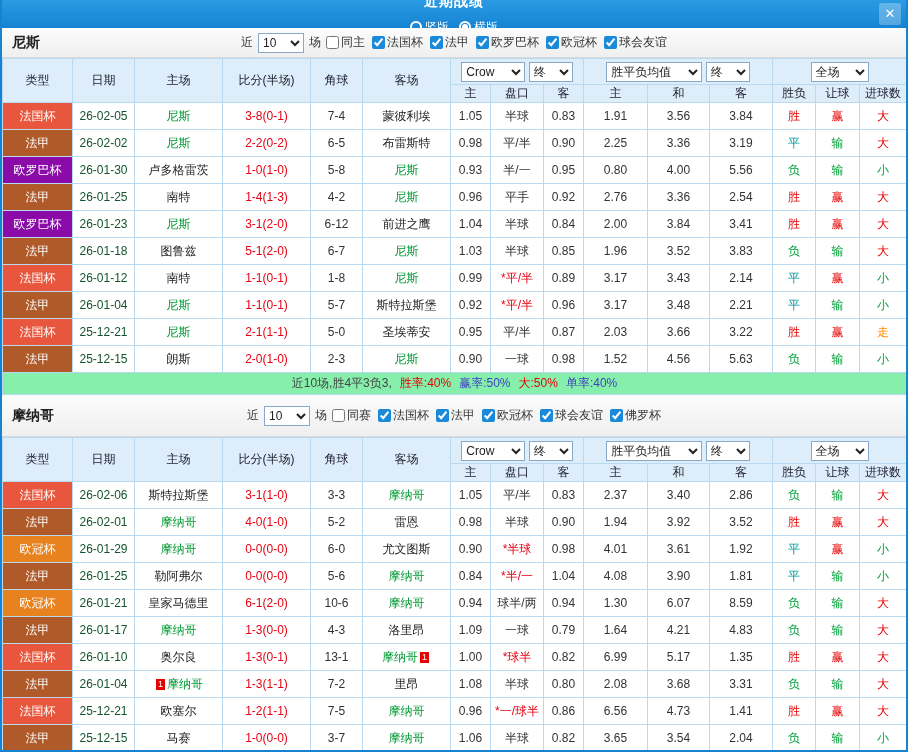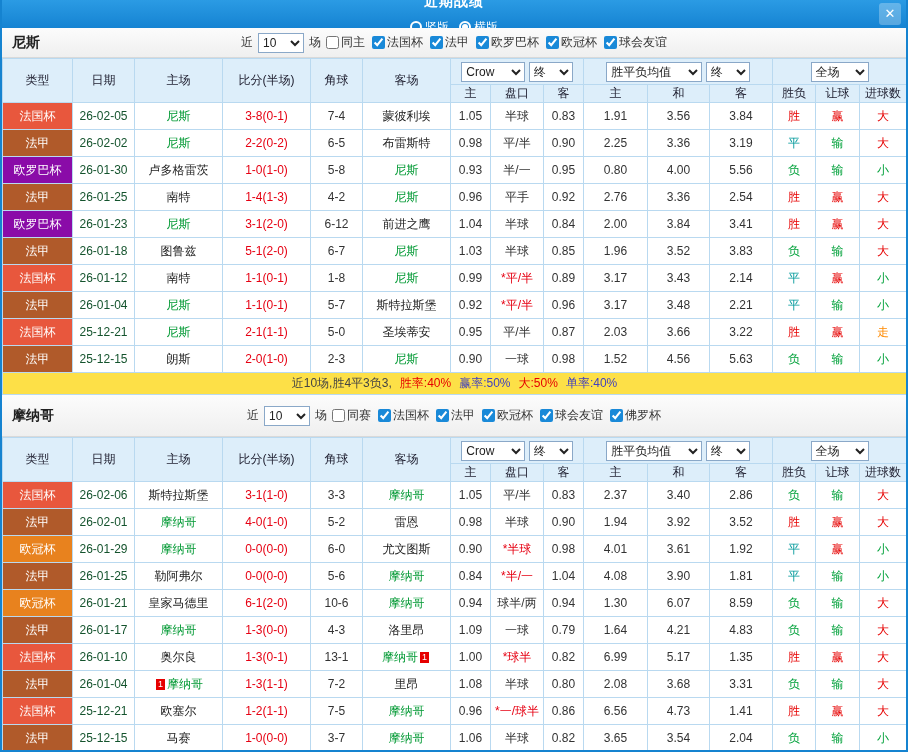--- a/index.html
+++ b/index.html
@@ -42,21 +42,21 @@
   tr.hrow1 th { height:26px; }
   tr.hrow2 th { height:15px; }
   .matches tbody td { height:27px; }
   td.type-cell { color:#fff; }
   td.score-cell { color:#e60012; }
   td.date-cell { color:#14532d; }
   td.line-cell.red { color:#e60012; }
   .team-focus { color:#009933; }
   .team-plain { color:#222; }
   .card { display:inline-block; background:#e60000; color:#fff; font-size:9px; min-width:9px; height:11px; line-height:11px; text-align:center; margin:0 2px; vertical-align:1px; }
-  td.summary { height:22px; background:#fde047; font-size:12px; }
+  td.summary { height:22px; background:#86efac; font-size:12px; }
   td.summary span { margin:0 4px; }
 </style>
 </head>
 <body>
 
 <div class="window">
 
   <div class="titlebar">
     <div class="titlebar-center">
       <span class="title">近期战绩</span>

